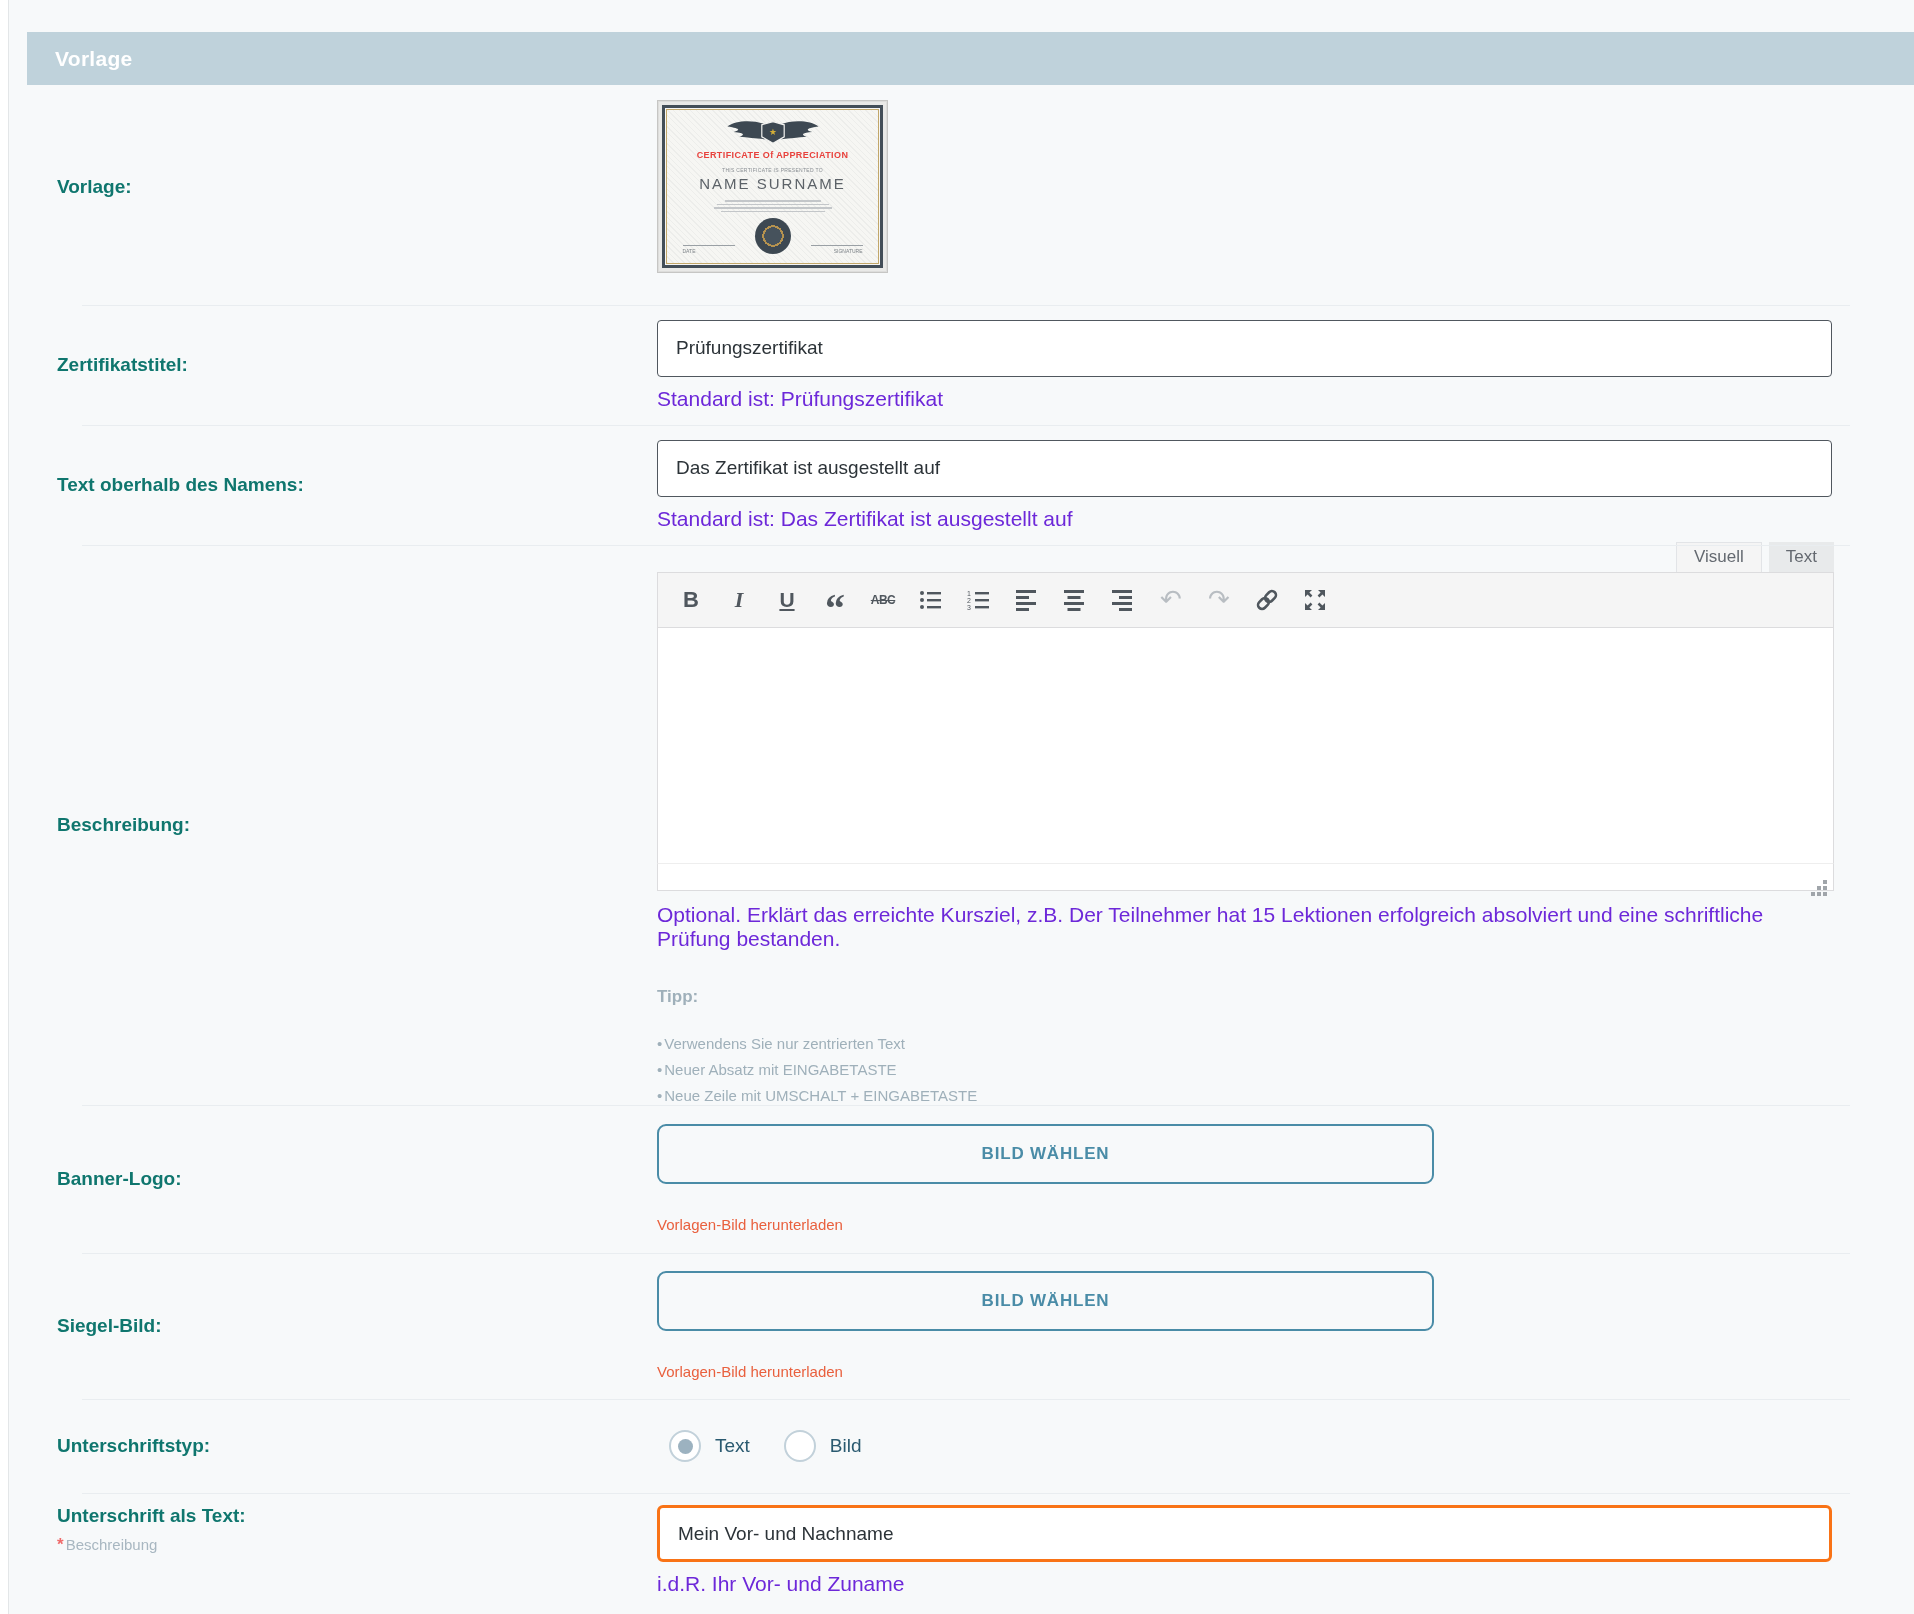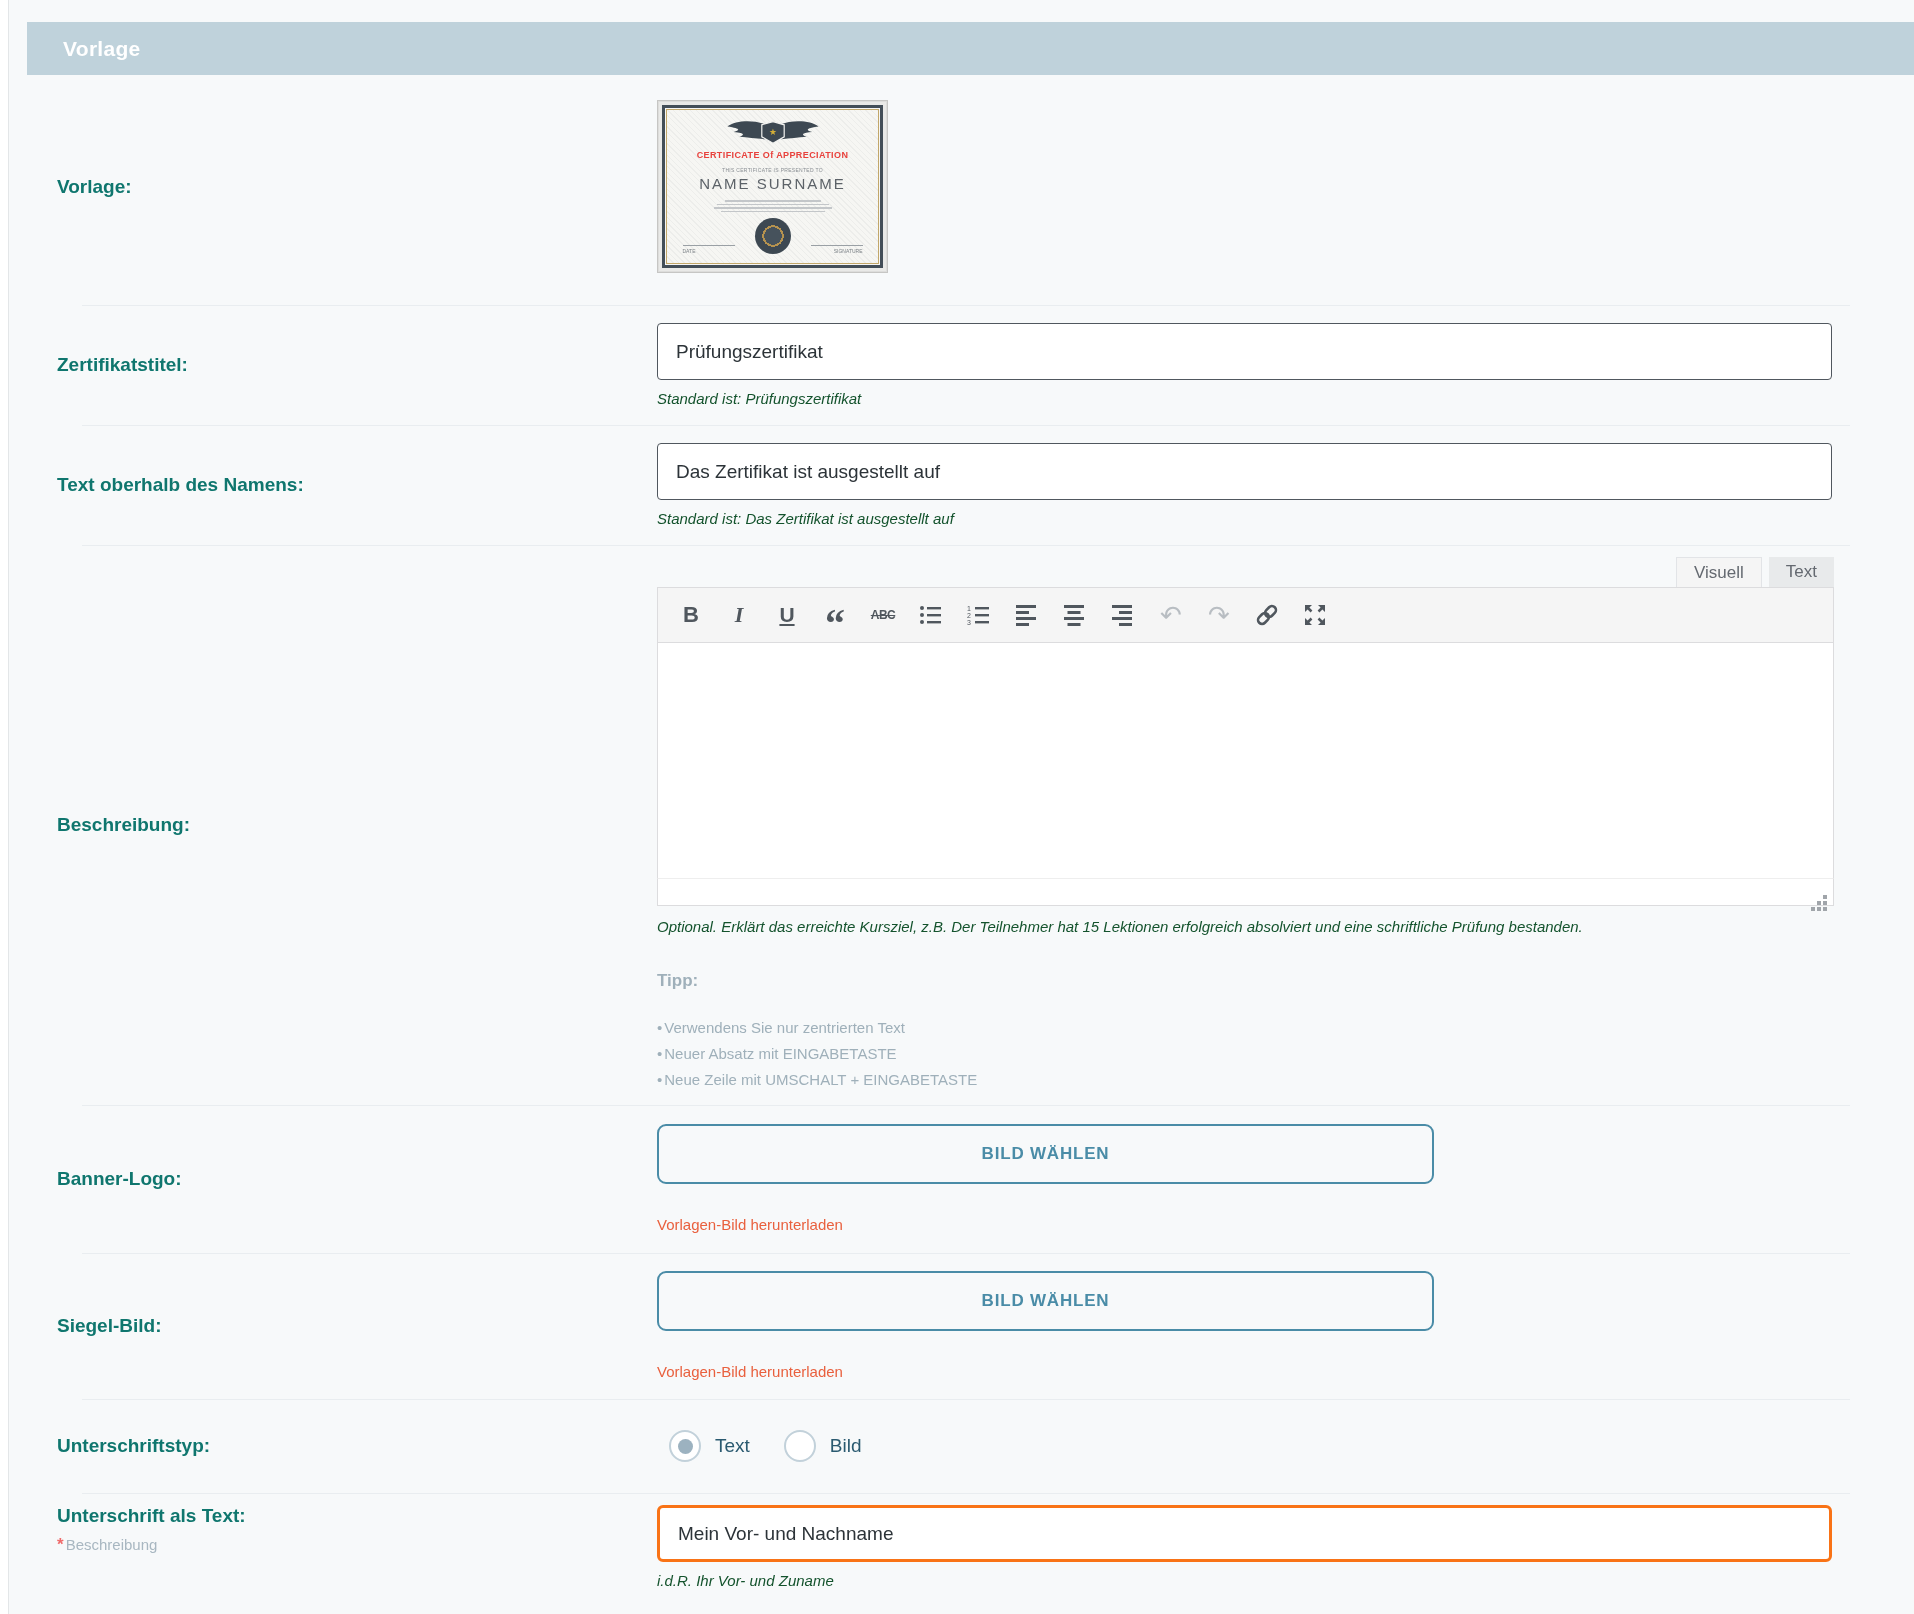--- a/index.html
+++ b/index.html
@@ -1,32 +1,32 @@
 <!DOCTYPE html>
 <html><head>
 <meta charset="utf-8">
 <style>
   * { margin:0; padding:0; box-sizing:border-box; }
   html,body { width:1914px; height:1614px; overflow:hidden; background:#ffffff;
               font-family:"Liberation Sans", sans-serif; }
   .panel { position:absolute; left:8px; top:0; width:1906px; height:1614px;
            background:#f7f9fa; border-left:1px solid #e3e6e8; }
   
-  .header-bar { position:absolute; left:18px; top:22px; right:0; height:53px;
-                background:#bfd2db; display:flex; align-items:center; padding-left:36px; }
+  .header-bar { position:absolute; left:18px; top:32px; right:0; height:53px;
+                background:#bfd2db; display:flex; align-items:center; padding-left:28px; }
   .header-bar .title { color:#ffffff; font-size:21px; font-weight:bold; letter-spacing:.3px; }
   
   .form { position:absolute; top:68px; left:0; right:0; }
   .row { display:flex; align-items:center; position:relative; }
   .row + .row::before { content:""; position:absolute; top:0; left:73px; right:64px;
                         border-top:1px solid #e9edf0; }
   .label-col { width:648px; padding-left:48px; flex:none; }
   .content-col { flex:1; padding-right:83px; }
   .field-label { color:#0f766e; font-size:19px; font-weight:bold; }
-  .helper { color:#14532d; font-size:15px; margin-top:10px;font-style:italic; }
+  .helper { color:#6d28d9; font-size:21px; margin-top:10px; }
   .text-input { width:1175px; height:57px; background:#ffffff; border:1px solid #50575e;
                 border-radius:4px; font-family:"Liberation Sans", sans-serif;
                 font-size:19px; color:#2c3338; padding:0 18px; outline:none; }
   .text-input.focused { border:3px solid #f97316; border-radius:6px; }
   
   .row-vorlage { height:237px; }
   .cert { width:231px; height:173px; background:#e9e9e7; border:1px solid #c6c6c4;
           padding:4px; box-shadow:0 0 0 1px #dddddb inset; }
   .cert-frame { width:100%; height:100%; border:3px solid #434e58; padding:1px; background:#f6f6f4; }
   .cert-gold { width:100%; height:100%; border:1px solid #c2a76a; background:

